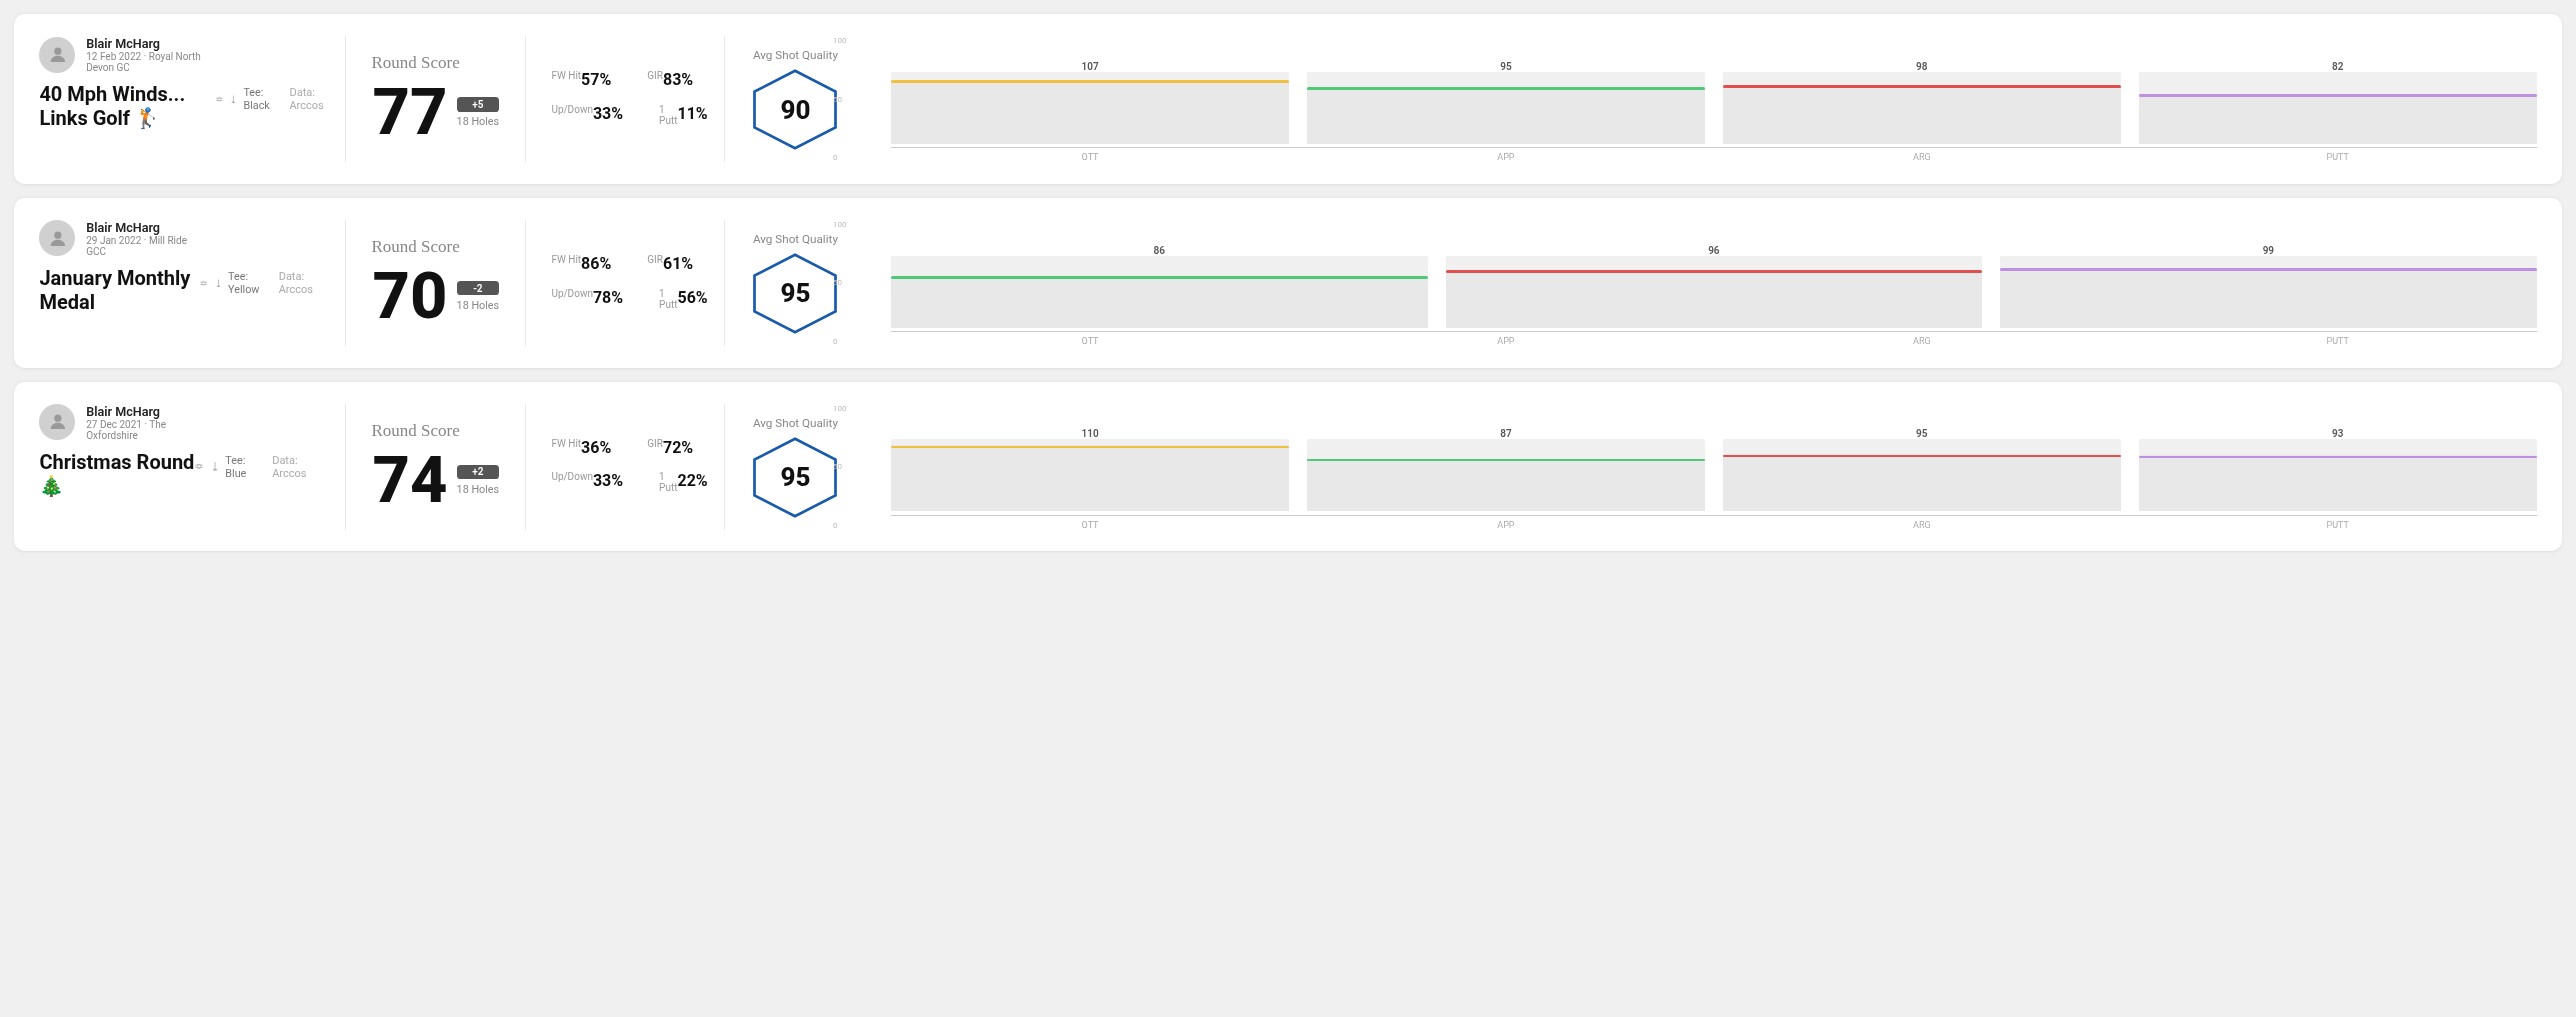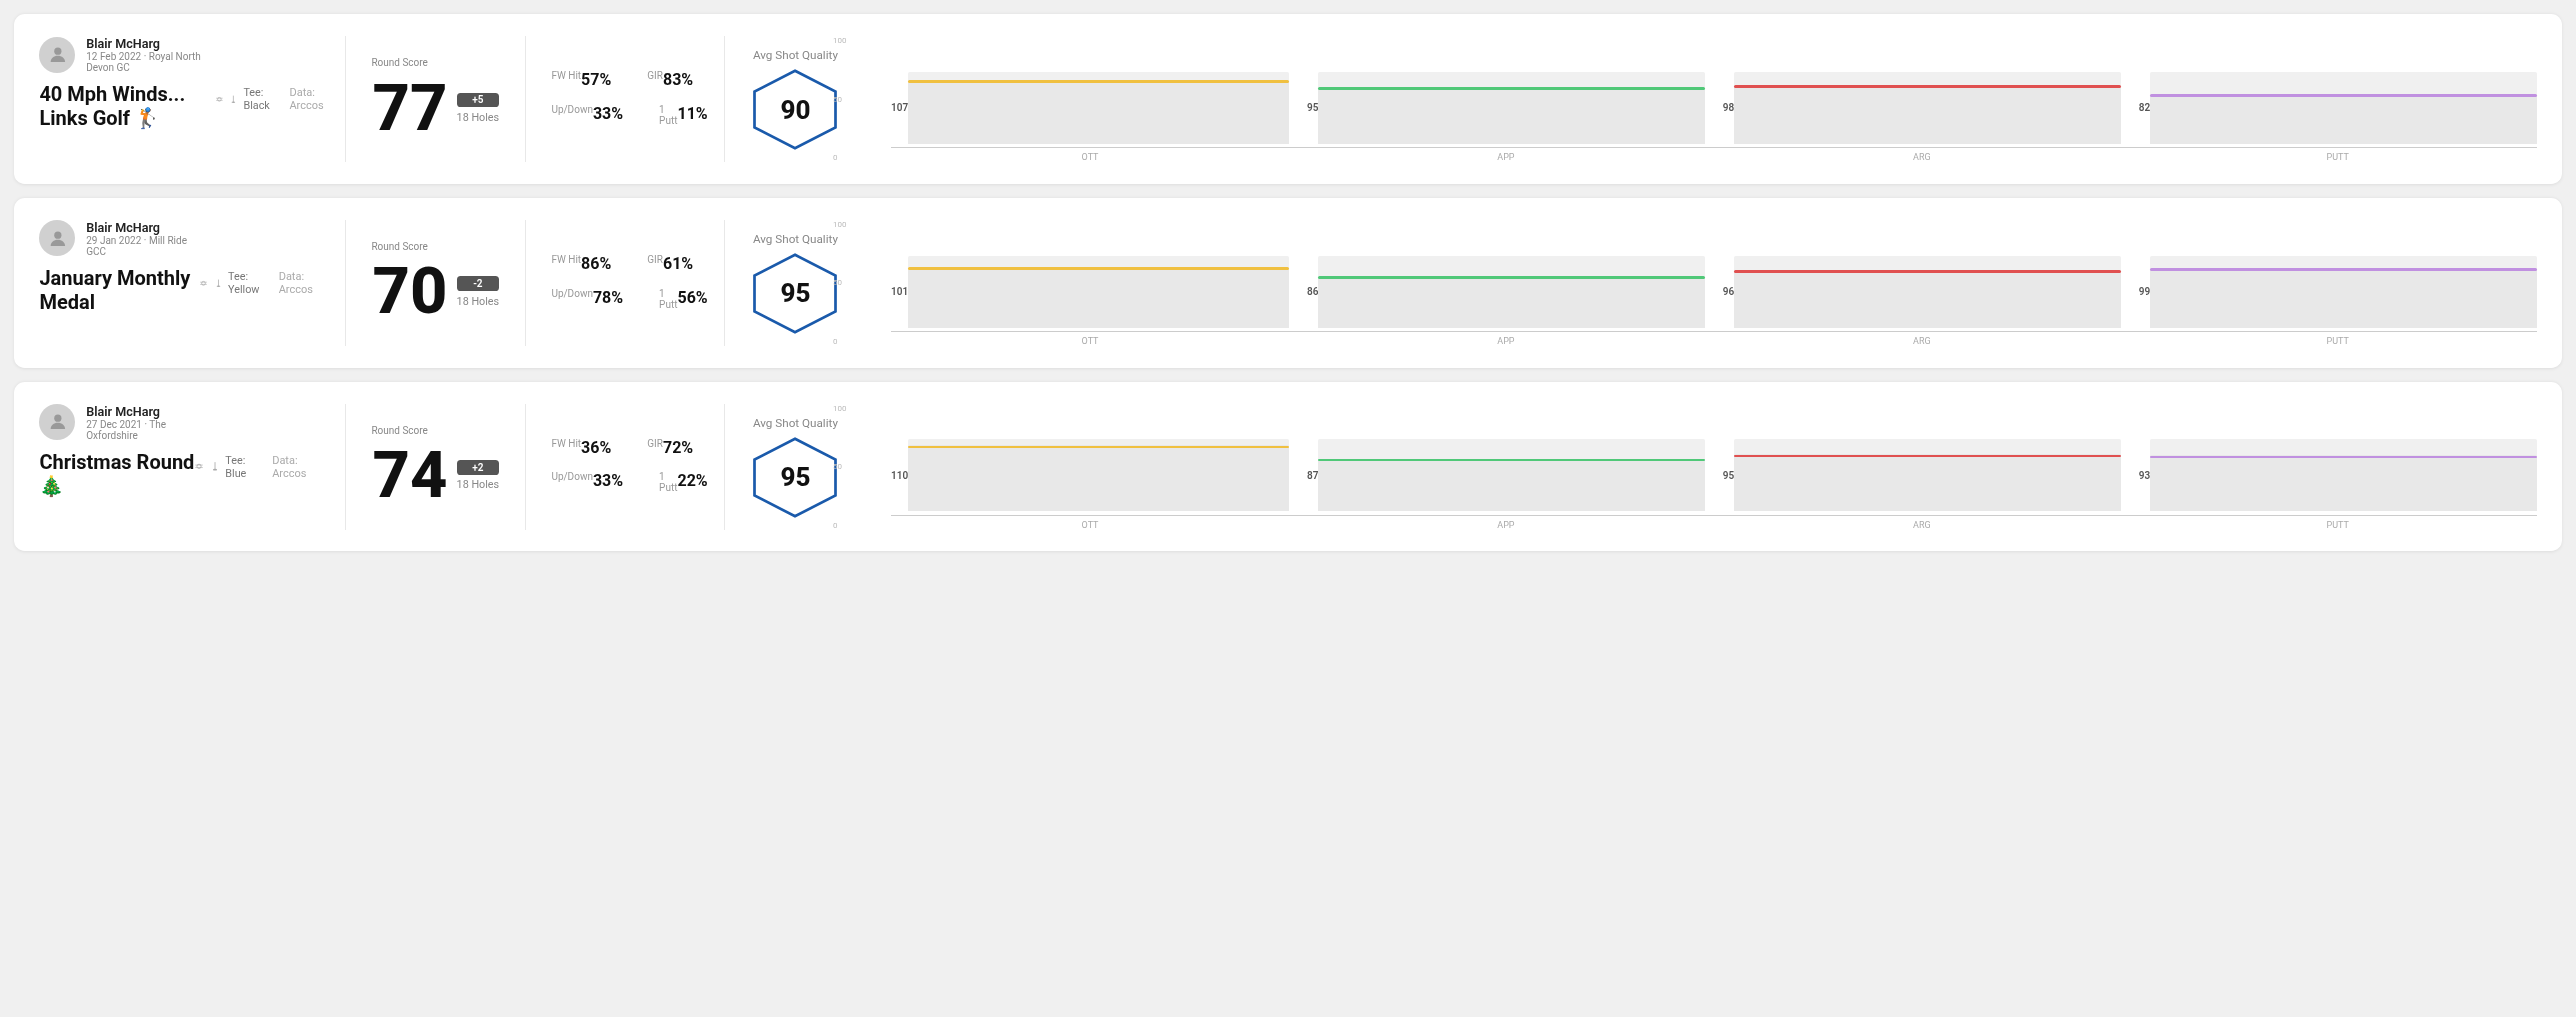--- a/index.html
+++ b/index.html
@@ -104,23 +104,24 @@
       width: 180px;
       min-width: 180px;
       padding: 0 25px;
       display: flex;
       flex-direction: column;
       justify-content: center;
       border-right: 0.9px solid #e8e8e8;
     }
 
     .section-label {
-      font-size: 10px;
+      font-size: 17px;
       color: #888;
       margin-bottom: 7.2px;
+      font-family: Liberation Serif, serif;
     }
 
     .score-display {
       display: flex;
       align-items: center;
       gap: 9px;
       justify-content: center;
     }
 
     .score-number {
@@ -243,21 +244,21 @@
       align-items: flex-end;
       gap: 18px;
       flex: 1;
       padding-bottom: 3.6px;
       border-bottom: 0.9px solid #ccc;
       position: relative;
     }
 
     .chart-bar-group {
       display: flex;
-      flex-direction: row;
+      flex-direction: column;
       align-items: center;
       gap: 0;
       flex: 1;
     }
 
     .bar-value {
       font-size: 10px;
       font-weight: 600;
       color: #555;
     }
@@ -554,27 +555,20 @@
 
     <div class="chart-area">
       <div class="chart-y-labels">
         <span class="y-label">100</span>
         <span class="y-label">50</span>
         <span class="y-label">0</span>
       </div>
       <div style="flex:1; display:flex; flex-direction:column;">
         <div class="chart-bars">
 
-      <div class="chart-bar-group">
-        <div class="bar-value">101</div>
-        <div class="bar-wrapper">
-          <div class="bar-fill" style="height:60px; background:#e8e8e8;"></div>
-          <div class="bar-marker" style="bottom:58px; background:#f0c040; position:absolute;"></div>
-        </div>
-      </div>
 
       <div class="chart-bar-group">
         <div class="bar-value">86</div>
         <div class="bar-wrapper">
           <div class="bar-fill" style="height:51px; background:#e8e8e8;"></div>
           <div class="bar-marker" style="bottom:49px; background:#50c878; position:absolute;"></div>
         </div>
       </div>
 
       <div class="chart-bar-group">

